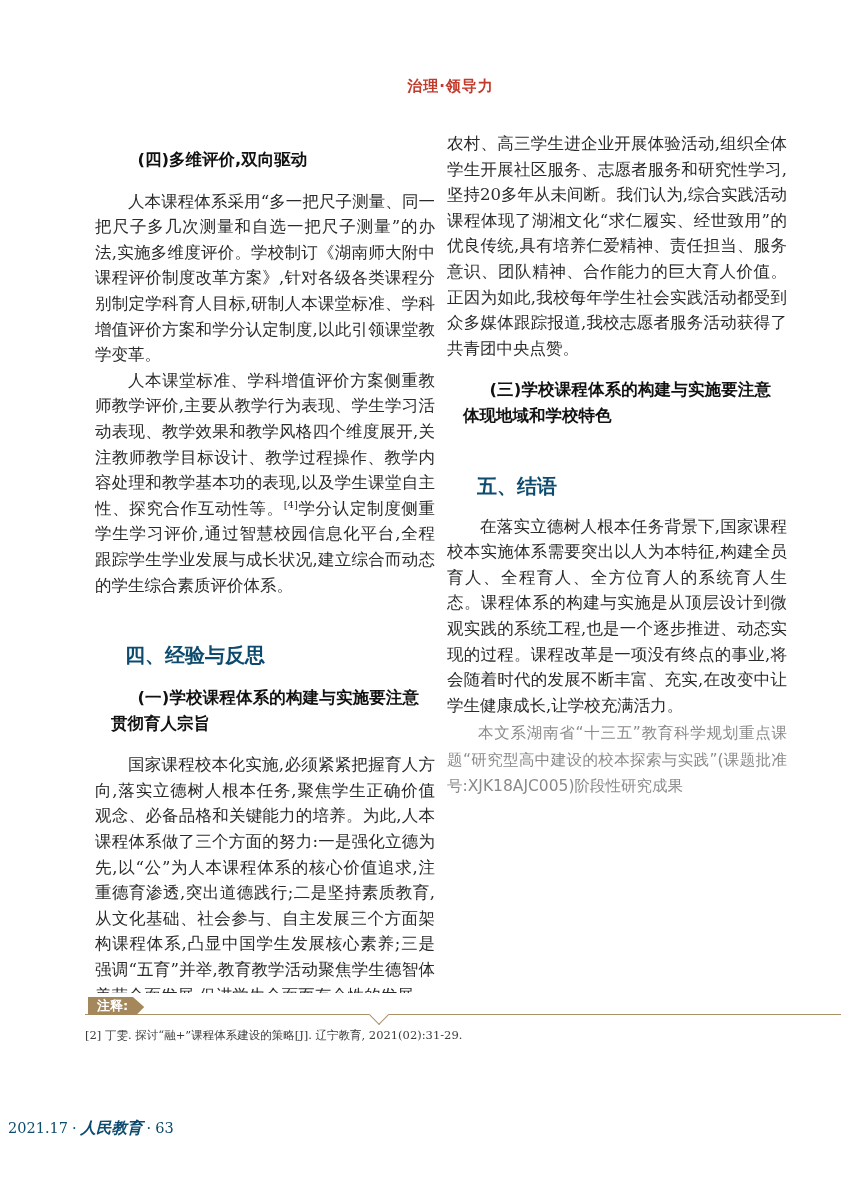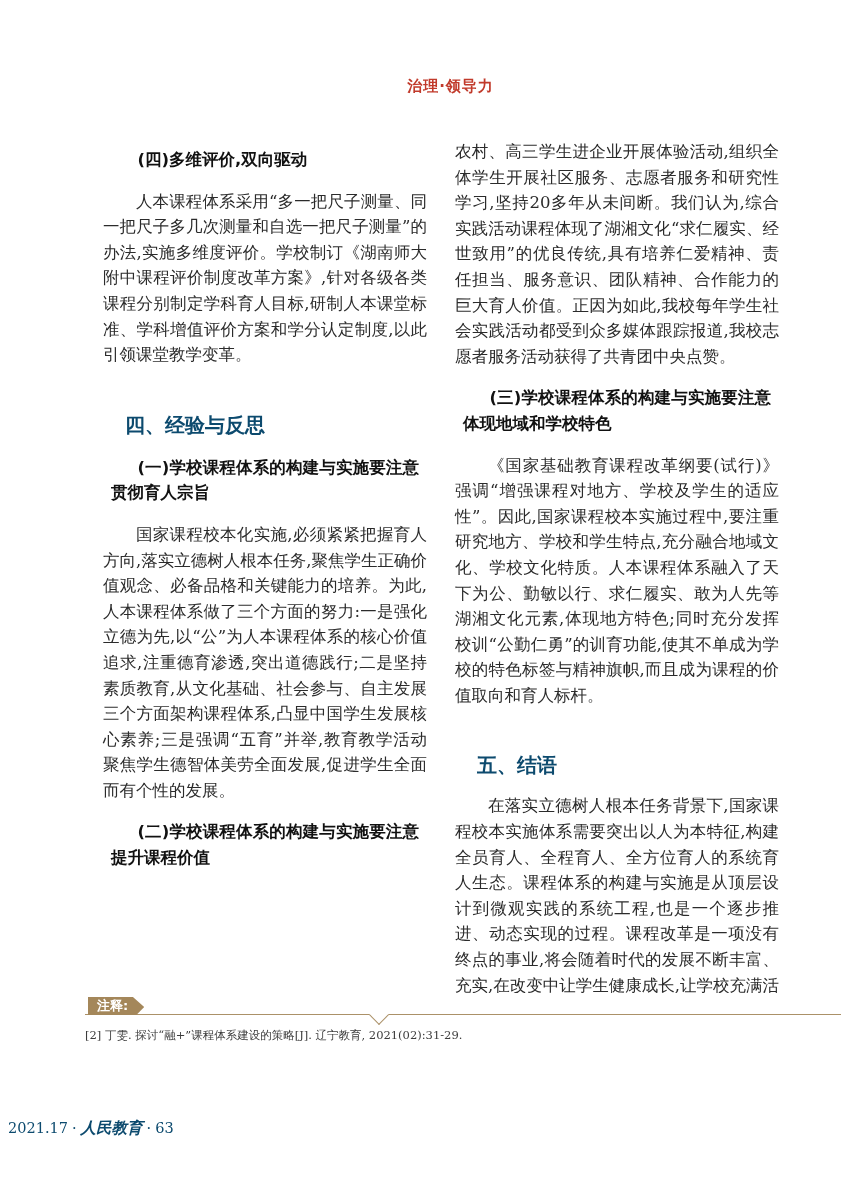--- a/index.html
+++ b/index.html
@@ -26,21 +26,21 @@
   }
   
   .columns{
     position:absolute;top:131px;left:95px;
     width:692px;height:862px;
     display:flex;gap:12px;
     overflow:hidden;
   }
   .col{width:340px;flex:0 0 340px;}
   p.body{
-    margin:8px;
+    margin:0;
     font-size:16.5px;
     line-height:25.6px;
     text-align:justify;
     color:#2b2b2b;
   }
   .indent{text-indent:2em;}
   h2.chapter{
     margin:44px 0 14px 0;
     font-family:"DejaVu Sans","Liberation Sans",sans-serif;
     font-size:20px;
@@ -128,31 +128,31 @@
 
   <div class="page-header">
     <span class="section-label">治理·领导力</span>
   </div>
 
   <div class="columns">
 
     <div class="col">
       <h3 class="subhead">(四)多维评价,双向驱动</h3>
       <p class="body indent">人本课程体系采用“多一把尺子测量、同一把尺子多几次测量和自选一把尺子测量”的办法,实施多维度评价。学校制订《湖南师大附中课程评价制度改革方案》,针对各级各类课程分别制定学科育人目标,研制人本课堂标准、学科增值评价方案和学分认定制度,以此引领课堂教学变革。</p>
+      <p class="body indent"><span>人本课堂标准、学科增值评价方案侧重教师教学评价,主要从教学行为表现、学生学习活动表现、教学效果和教学风格四个维度展开,关注教师教学目标设计、教学过程操作、教学内容处理和教学基本功的表现,以及学生课堂自主性、探究合作互动性等。</span><sup class="fnref">[4]</sup><span>学分认定制度侧重学生学习评价,通过智慧校园信息化平台,全程跟踪学生学业发展与成长状况,建立综合而动态的学生综合素质评价体系。</span></p>
       <h2 class="chapter">四、经验与反思</h2>
       <h3 class="subhead">(一)学校课程体系的构建与实施要注意贯彻育人宗旨</h3>
       <p class="body indent">国家课程校本化实施,必须紧紧把握育人方向,落实立德树人根本任务,聚焦学生正确价值观念、必备品格和关键能力的培养。为此,人本课程体系做了三个方面的努力:一是强化立德为先,以“公”为人本课程体系的核心价值追求,注重德育渗透,突出道德践行;二是坚持素质教育,从文化基础、社会参与、自主发展三个方面架构课程体系,凸显中国学生发展核心素养;三是强调“五育”并举,教育教学活动聚焦学生德智体美劳全面发展,促进学生全面而有个性的发展。</p>
       <h3 class="subhead">(二)学校课程体系的构建与实施要注意提升课程价值</h3>
 
     </div>
 
     <div class="col">
       <p class="body">农村、高三学生进企业开展体验活动,组织全体学生开展社区服务、志愿者服务和研究性学习,坚持20多年从未间断。我们认为,综合实践活动课程体现了湖湘文化“求仁履实、经世致用”的优良传统,具有培养仁爱精神、责任担当、服务意识、团队精神、合作能力的巨大育人价值。正因为如此,我校每年学生社会实践活动都受到众多媒体跟踪报道,我校志愿者服务活动获得了共青团中央点赞。</p>
       <h3 class="subhead">(三)学校课程体系的构建与实施要注意体现地域和学校特色</h3>
-      <p class="body indent">《国家基础教育课程改革纲要(试行)》强调“增强课程对地方、学校及学生的适应性”。因此,国家课程校本实施过程中,要注重研究地方、学校和学生特点,充分融合地域文化、学校文化特质。人本课程体系融入了天下为公、勤敏以行、求仁履实、敢为人先等湖湘文化元素,体现地方特色;同时充分发挥校训“公勤仁勇”的训育功能,使其不单成为学校的特色标签与精神旗帜,而且成为课程的价值取向和育人标杆。</p>
       <h2 class="chapter">五、结语</h2>
       <p class="body indent">在落实立德树人根本任务背景下,国家课程校本实施体系需要突出以人为本特征,构建全员育人、全程育人、全方位育人的系统育人生态。课程体系的构建与实施是从顶层设计到微观实践的系统工程,也是一个逐步推进、动态实现的过程。课程改革是一项没有终点的事业,将会随着时代的发展不断丰富、充实,在改变中让学生健康成长,让学校充满活力。</p>
       <p class="attribution">本文系湖南省“十三五”教育科学规划重点课题“研究型高中建设的校本探索与实践”(课题批准号:XJK18AJC005)阶段性研究成果</p>
 
     </div>
 
   </div>
 
   <div class="notes">
     <div class="notes-rule">

